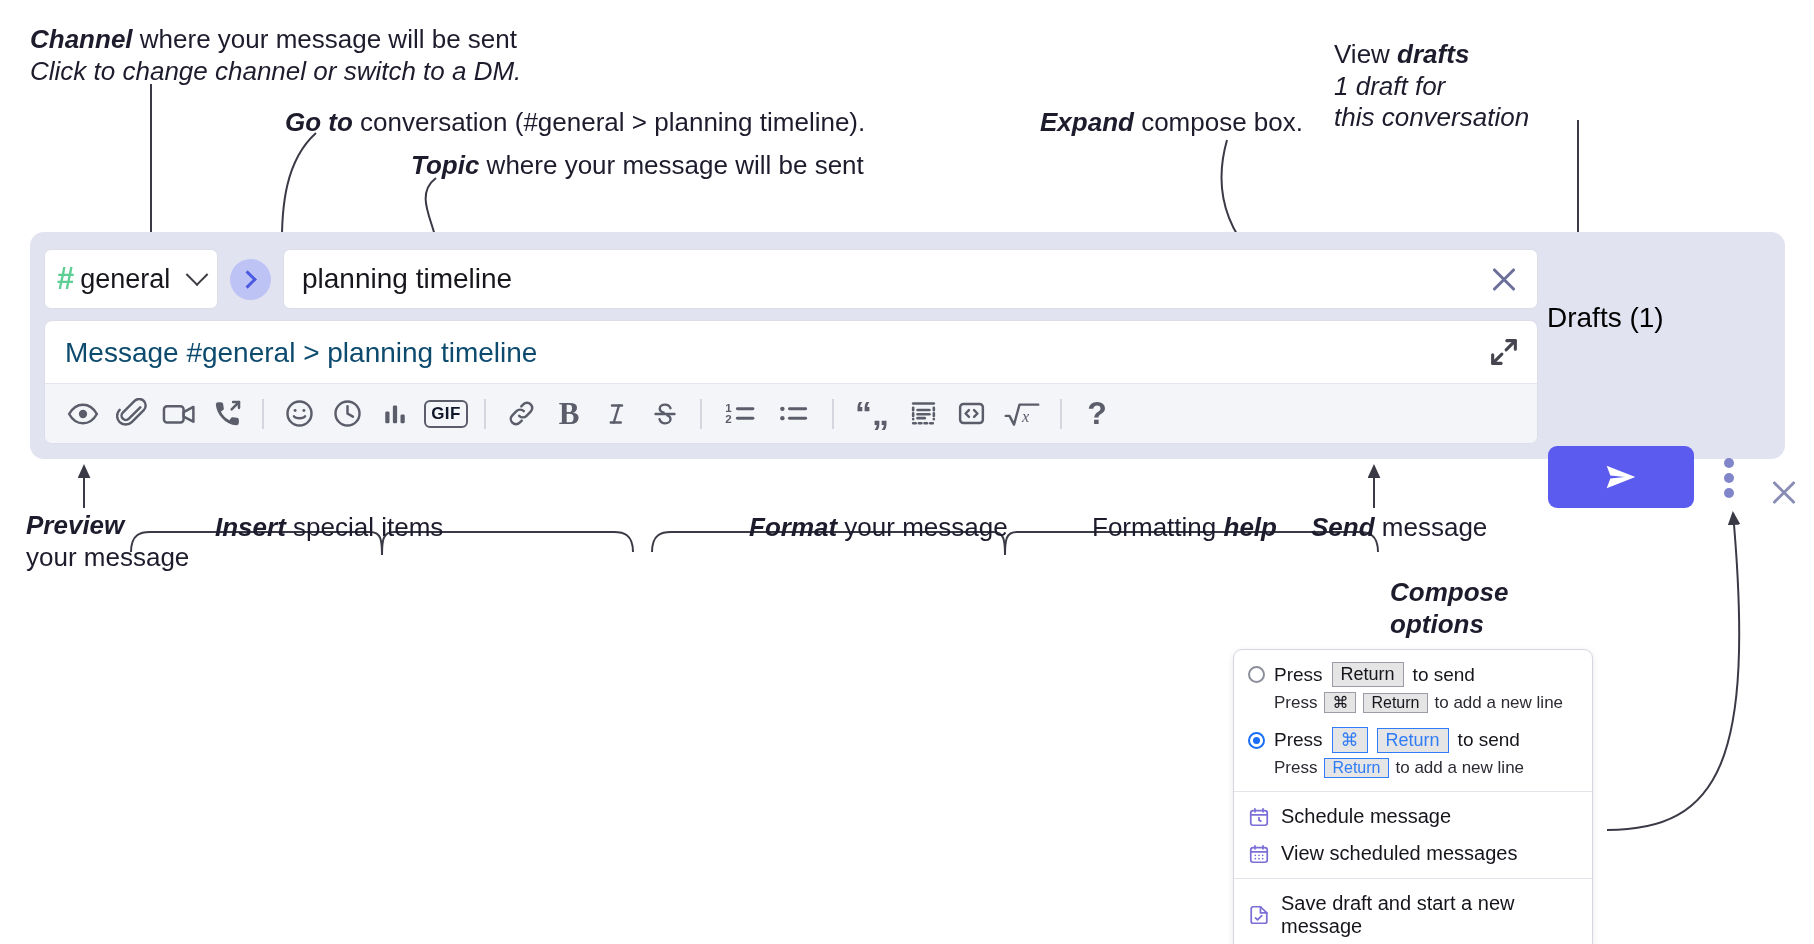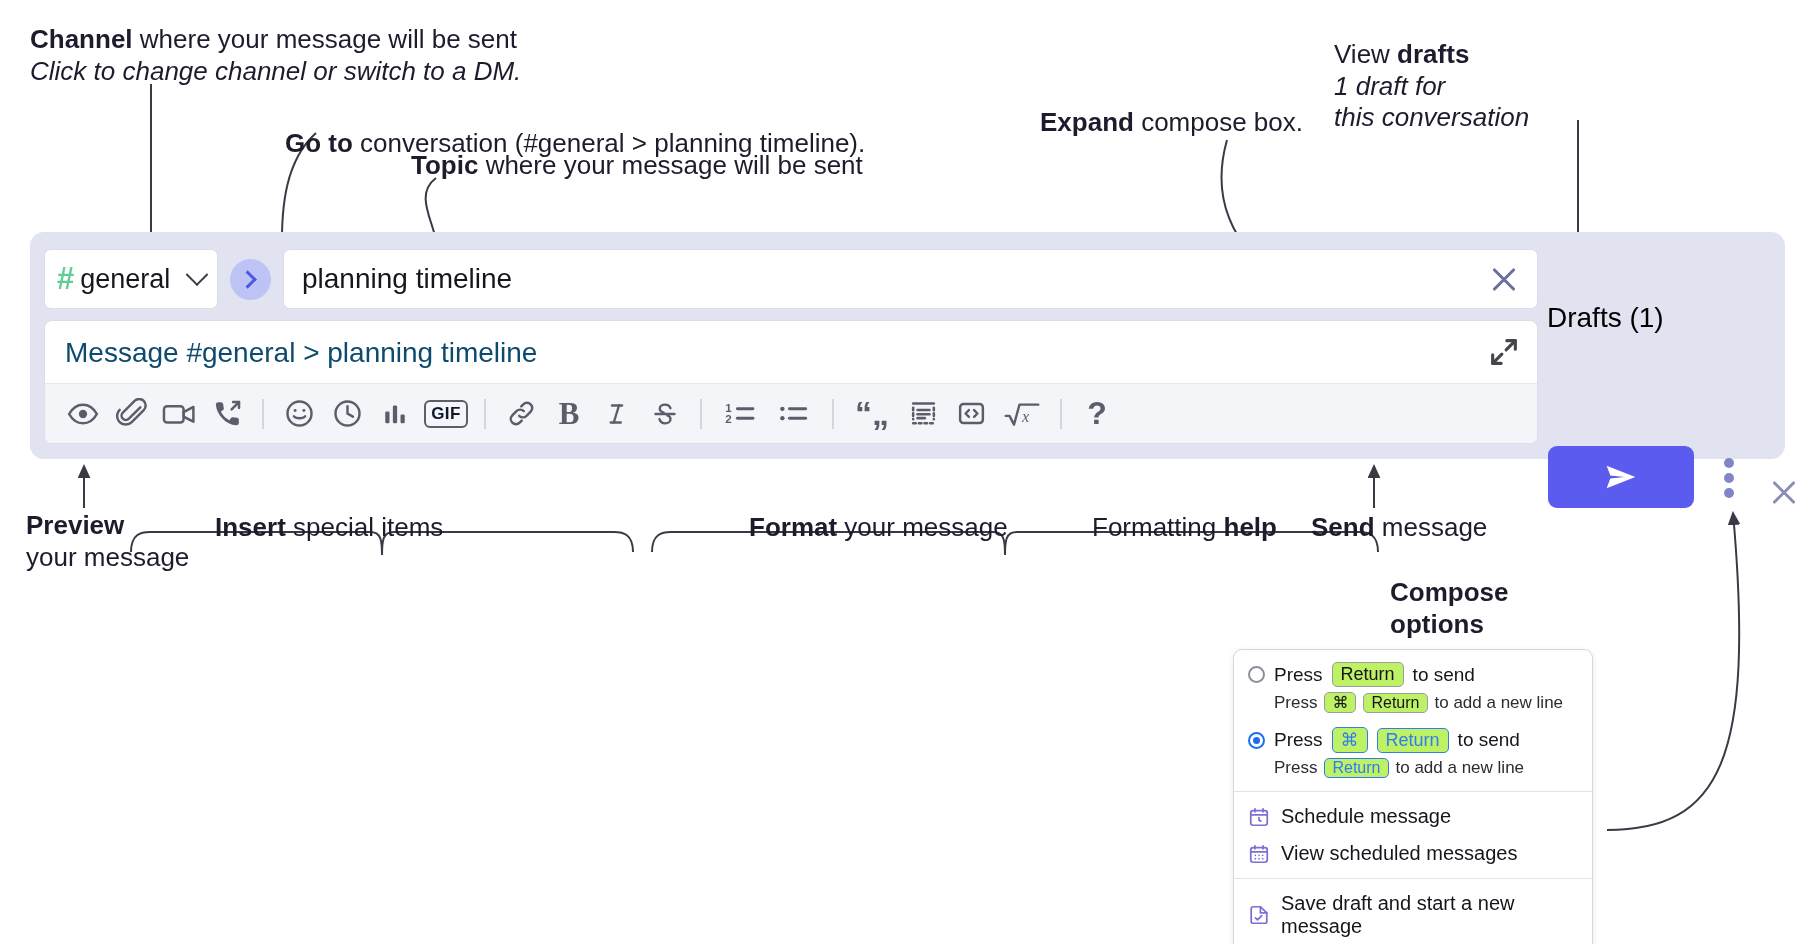--- a/index.html
+++ b/index.html
@@ -13,21 +13,21 @@
   #stage { position: relative; width: 1814px; height: 944px; }
 
   
   .anno {
     position: absolute;
     color: #1d1c2d;
     font-size: 26px;
     line-height: 1.22;
     white-space: nowrap;
   }
-  .anno b { font-weight: 700; }
+  .anno b { font-weight: 700; font-style: italic; }
   .anno i { }
 
   
   #compose-shell {
     position: absolute;
     left: 30px; top: 232px;
     width: 1755px; height: 227px;
     background: #e2e3f1;
     border-radius: 14px;
   }
@@ -194,22 +194,22 @@
     width: 17px; height: 17px; border-radius: 50%;
     border: 2px solid #8d8f9c; flex: none; position: relative; background: #fff;
   }
   .radio.on { border-color: #1a6ef5; }
   .radio.on::after {
     content: ""; position: absolute; left: 3px; top: 3px;
     width: 7px; height: 7px; border-radius: 50%; background: #1a6ef5;
   }
   .kbd {
     display: inline-block;
-    border: 1.4px solid #9a9ca8; border-radius: 5px;
-    padding: 1px 8px; font-size: 18px; background: #bef264; color: #15151c;
+    border: 1.4px solid #9a9ca8; border-radius: 0;
+    padding: 1px 8px; font-size: 18px; background: #e5e5e5; color: #15151c;
   }
   .kbd.blue { border-color: #2f7cf6; color: #2f7cf6; }
   .sub-row {
     display: flex; align-items: center; gap: 7px;
     padding: 4px 14px 4px 40px; font-size: 17px; color: #2b2b33;
   }
   .sub-row .kbd { font-size: 16px; padding: 0px 7px; }
   .menu-div { height: 1px; background: #e3e4ea; }
   .menu-item {
     display: flex; align-items: center; gap: 11px;
@@ -257,21 +257,21 @@
       <path d="M652,552 C652,534 662,532 671,532 L993,532 C1004,532 1005,540 1005,555
                C1005,540 1006,532 1017,532 L1359,532 C1368,532 1378,534 1378,552"></path>
     </g>
   </svg>
 
   <div class="anno" style="left:30px; top:24px;">
     <div><b>Channel</b><span> where your message will be sent</span></div>
     <div><i>Click to change channel or switch to a DM.</i></div>
   </div>
 
-  <div class="anno" style="left:285px; top:107px;margin-top:21px;">
+  <div class="anno" style="left:285px; top:107px;">
     <b>Go to</b><span> conversation (#general &gt; planning timeline).</span>
   </div>
 
   <div class="anno" style="left:411px; top:150px;">
     <b>Topic</b><span> where your message will be sent</span>
   </div>
 
   <div class="anno" style="left:1040px; top:107px;">
     <b>Expand</b><span> compose box.</span>
   </div>

